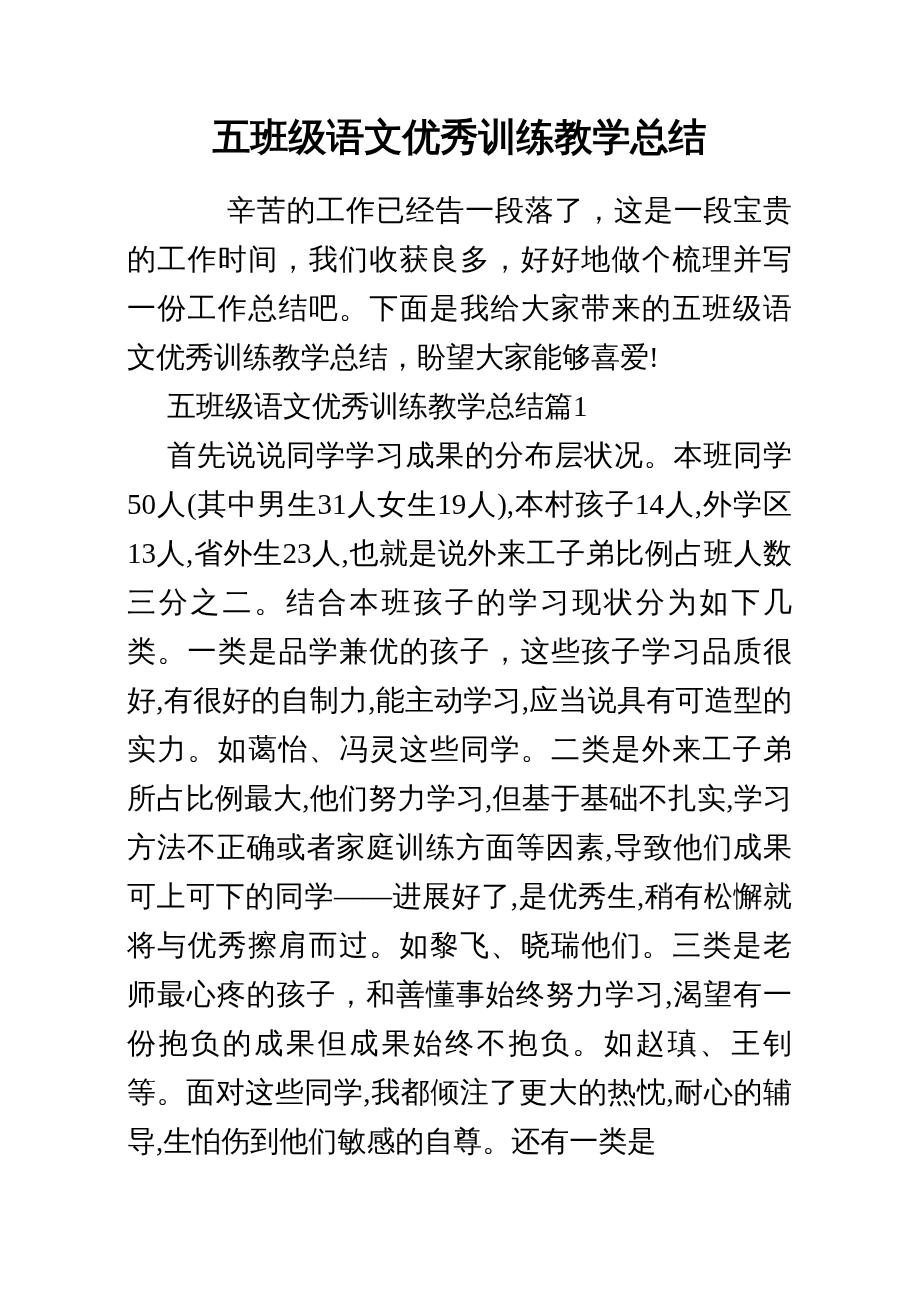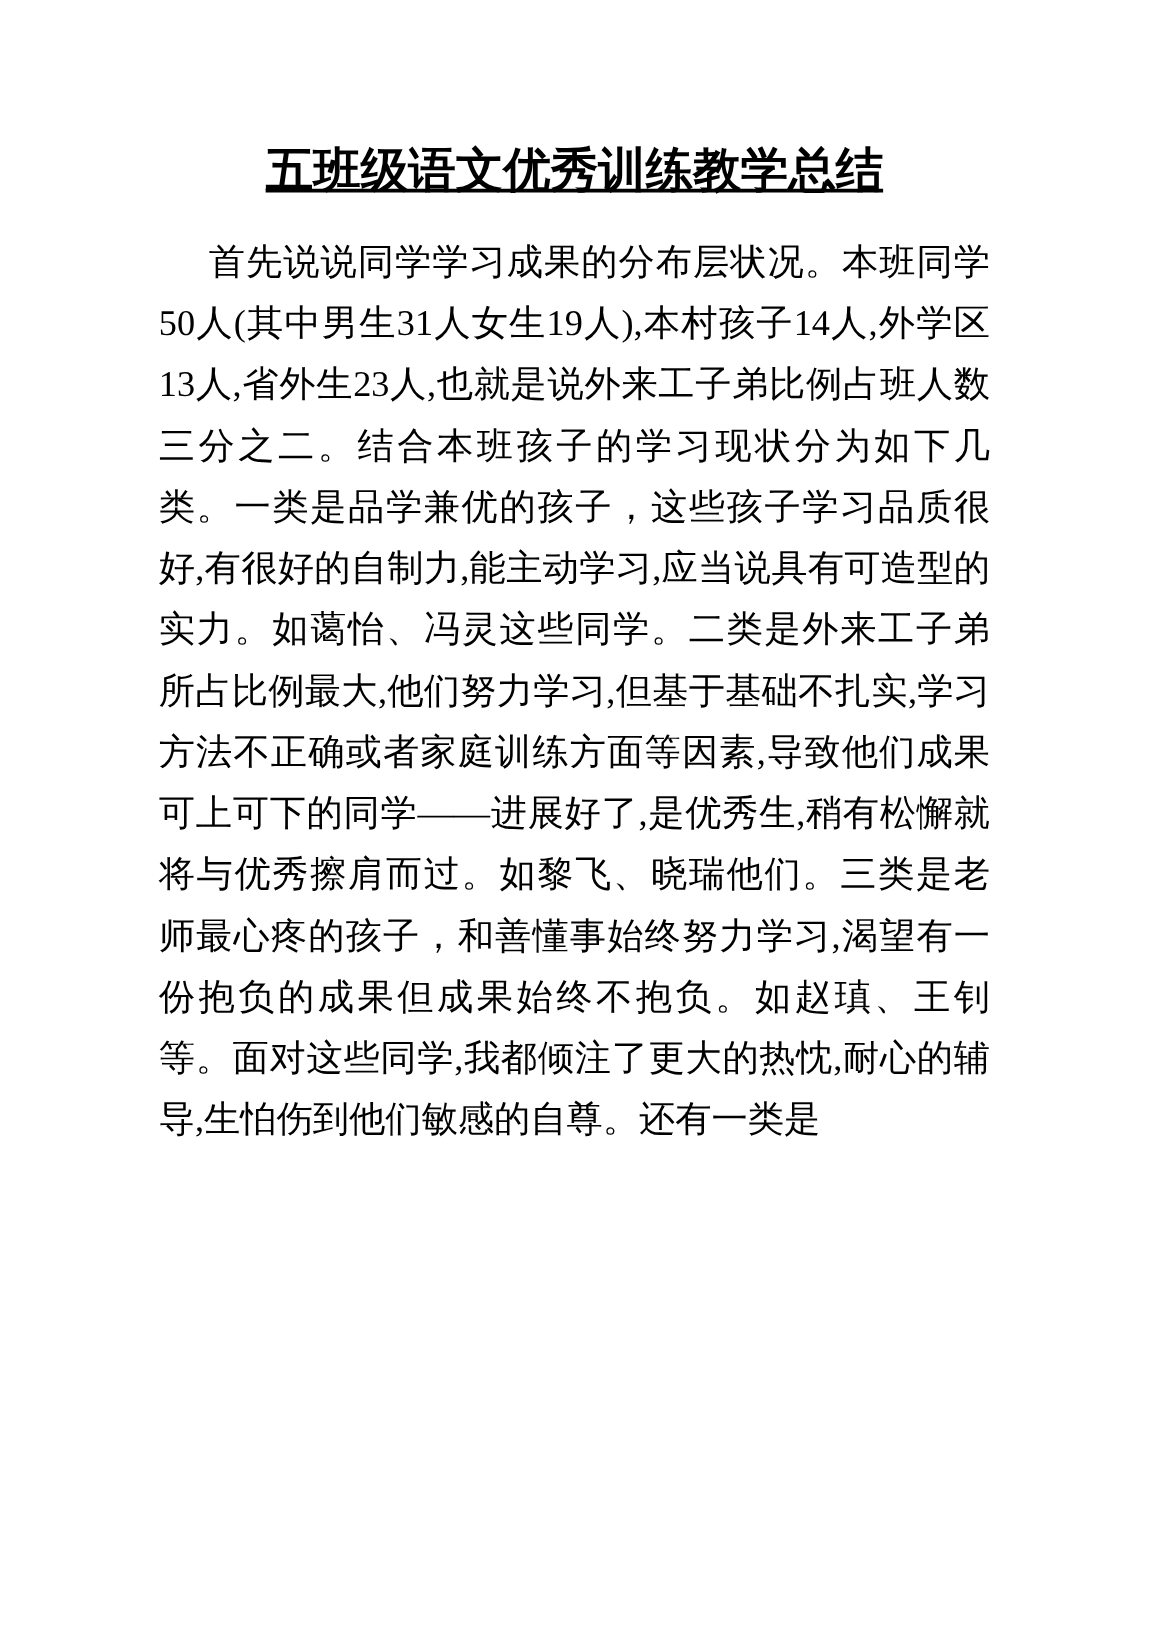--- a/index.html
+++ b/index.html
@@ -19,21 +19,20 @@
   }
   .doc-title {
     margin: 0;
     font-family: "Liberation Sans", "DejaVu Sans", sans-serif;
     font-weight: 700;
     font-size: 38px;
     line-height: 50px;
     text-align: center;
     letter-spacing: 0px;
     color: #000000;
-    text-decoration: underline;
   }
   .doc-body {
     margin-top: 24px;
     font-family: "Liberation Serif", "DejaVu Serif", serif;
     font-size: 29px;
     line-height: 49px;
     text-align: justify;
     color: #000000;
   }
   .doc-body p {
@@ -45,15 +44,17 @@
     text-indent: 100px;
   }
 </style>
 </head>
 <body>
 
 <div class="page">
   <h1 class="doc-title">五班级语文优秀训练教学总结</h1>
 
   <div class="doc-body">
+    <p class="para-intro">辛苦的工作已经告一段落了，这是一段宝贵的工作时间，我们收获良多，好好地做个梳理并写一份工作总结吧。下面是我给大家带来的五班级语文优秀训练教学总结，盼望大家能够喜爱!</p>
+    <p>五班级语文优秀训练教学总结篇1</p>
     <p>首先说说同学学习成果的分布层状况。本班同学50人(其中男生31人女生19人),本村孩子14人,外学区13人,省外生23人,也就是说外来工子弟比例占班人数三分之二。结合本班孩子的学习现状分为如下几类。一类是品学兼优的孩子，这些孩子学习品质很好,有很好的自制力,能主动学习,应当说具有可造型的实力。如蔼怡、冯灵这些同学。二类是外来工子弟所占比例最大,他们努力学习,但基于基础不扎实,学习方法不正确或者家庭训练方面等因素,导致他们成果可上可下的同学——进展好了,是优秀生,稍有松懈就将与优秀擦肩而过。如黎飞、晓瑞他们。三类是老师最心疼的孩子，和善懂事始终努力学习,渴望有一份抱负的成果但成果始终不抱负。如赵瑱、王钊等。面对这些同学,我都倾注了更大的热忱,耐心的辅导,生怕伤到他们敏感的自尊。还有一类是</p>
   </div>
 </div>
 
 </body></html>

